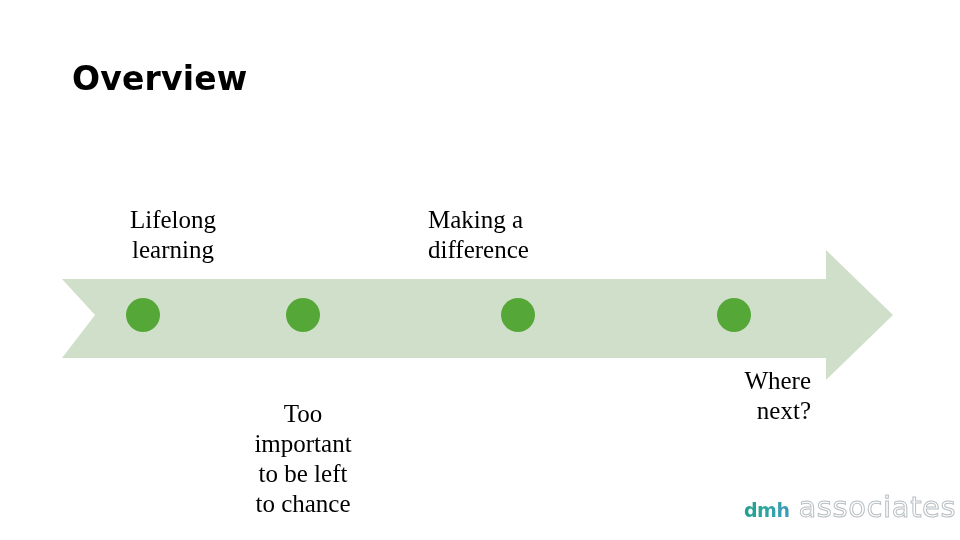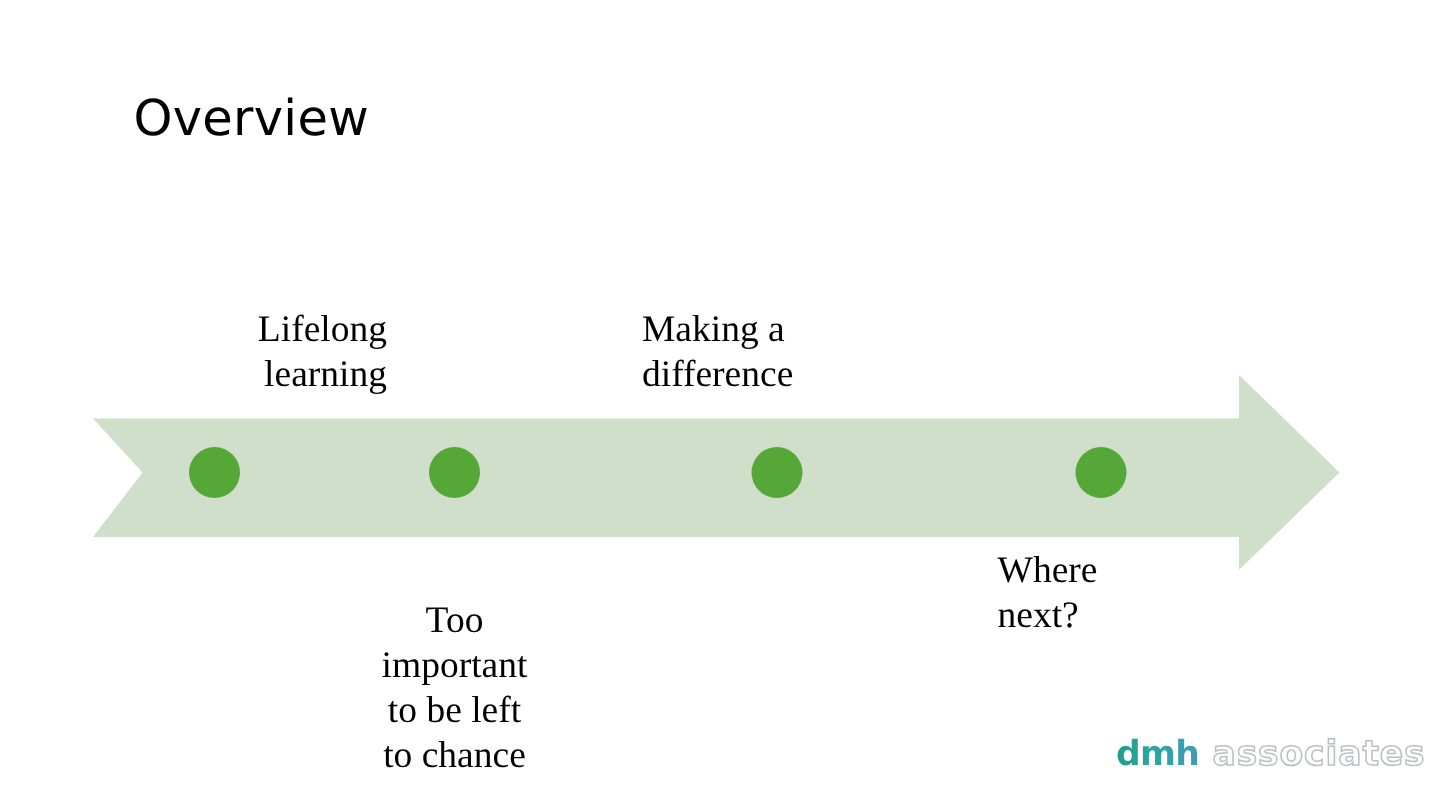--- a/index.html
+++ b/index.html
@@ -18,27 +18,26 @@
     background: #ffffff;
     overflow: hidden;
   }
 
   
   #slide-title {
     position: absolute;
     left: 72px;
     top: 59px;
     font-family: "DejaVu Sans", "Liberation Sans", sans-serif;
-    font-weight: normal;
+    font-weight: bold;
     font-size: 33px;
     line-height: 40px;
     letter-spacing: 0.2px;
     color: #000000;
     white-space: nowrap;
-    margin-left: 17px;
   }
 
   
   #arrow-graphic {
     position: absolute;
     left: 0;
     top: 0;
     width: 960px;
     height: 540px;
     pointer-events: none;
@@ -52,63 +51,63 @@
     line-height: 30px;
     color: #000000;
   }
   .caption.above { }
   .caption.below { }
 
   #caption-lifelong {
     left: 88px;
     top: 205px;
     width: 170px;
-    text-align: right;
+    text-align: center;
   }
   #caption-too-important {
     left: 213px;
     top: 366px;
     width: 180px;
     text-align: center;
     margin-top: 33px;
   }
   #caption-making-difference {
     left: 428px;
     top: 205px;
     width: 180px;
     text-align: left;
   }
   #caption-where-next {
-    left: 665px;
+    left: 641px;
     top: 366px;
     width: 170px;
-    text-align: left;
+    text-align: right;
   }
 
   
   #logo {
     position: absolute;
     left: 744px;
     top: 490px;
     display: flex;
     align-items: baseline;
     font-family: "DejaVu Sans", "Liberation Sans", sans-serif;
   }
   #logo-dmh {
-    font-size: 23px;
+    font-size: 19px;
     font-weight: bold;
     letter-spacing: -0.5px;
     background: linear-gradient(90deg, #1f9d8f 0%, #2aa79a 40%, #3f9bbd 100%);
     -webkit-background-clip: text;
     background-clip: text;
     color: transparent;
   }
   #logo-associates {
-    font-size: 23px;
-    font-weight: bold;
+    font-size: 29px;
+    font-weight: normal;
     letter-spacing: 0.6px;
     margin-left: 9px;
     color: #ffffff;
     -webkit-text-stroke: 1px #b9c0c4;
     text-shadow: 0 0 0 #b9c0c4;
   }
 </style>
 </head>
 <body>
 

